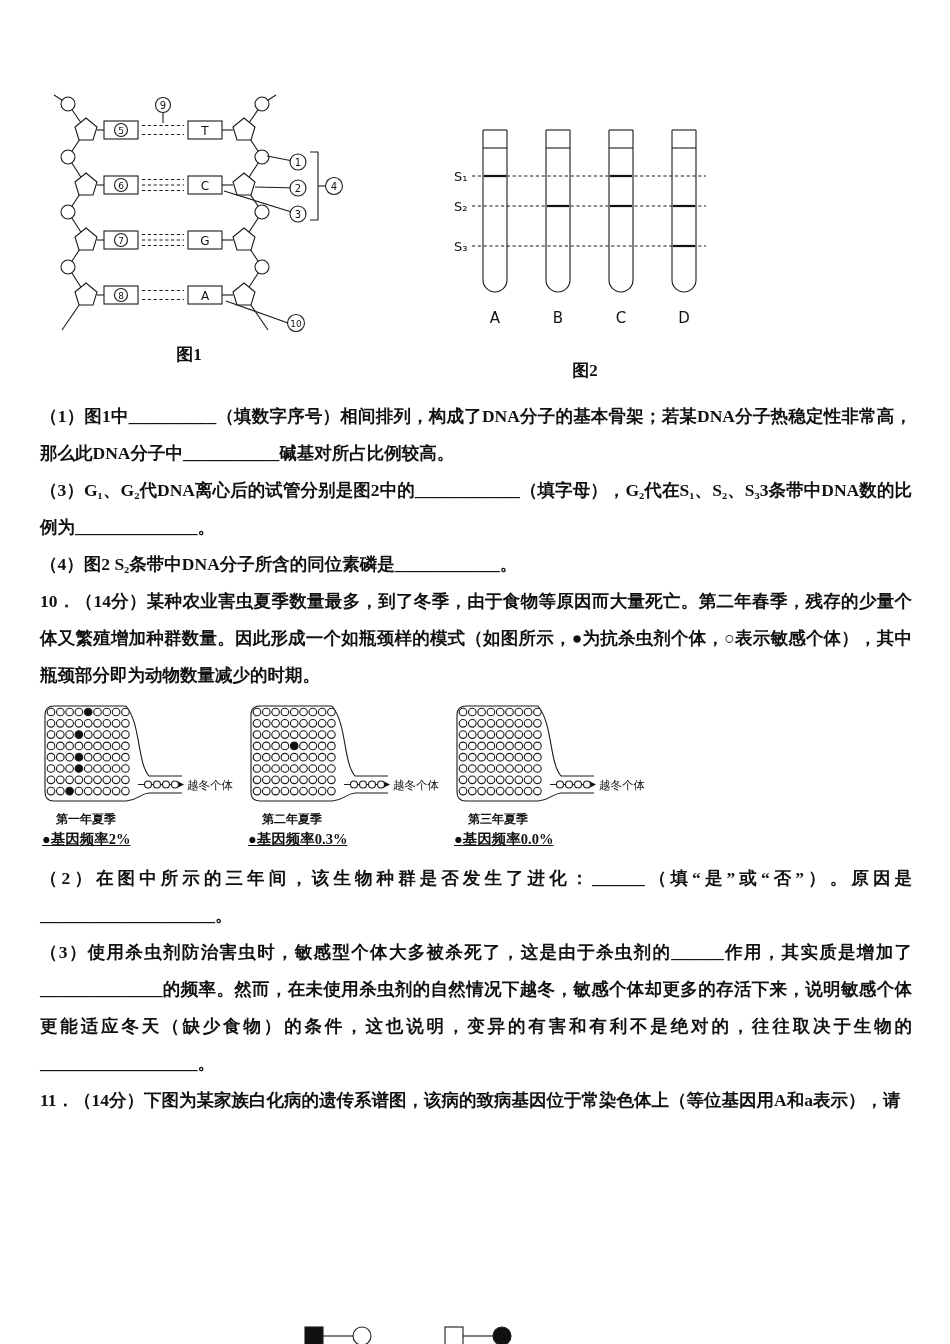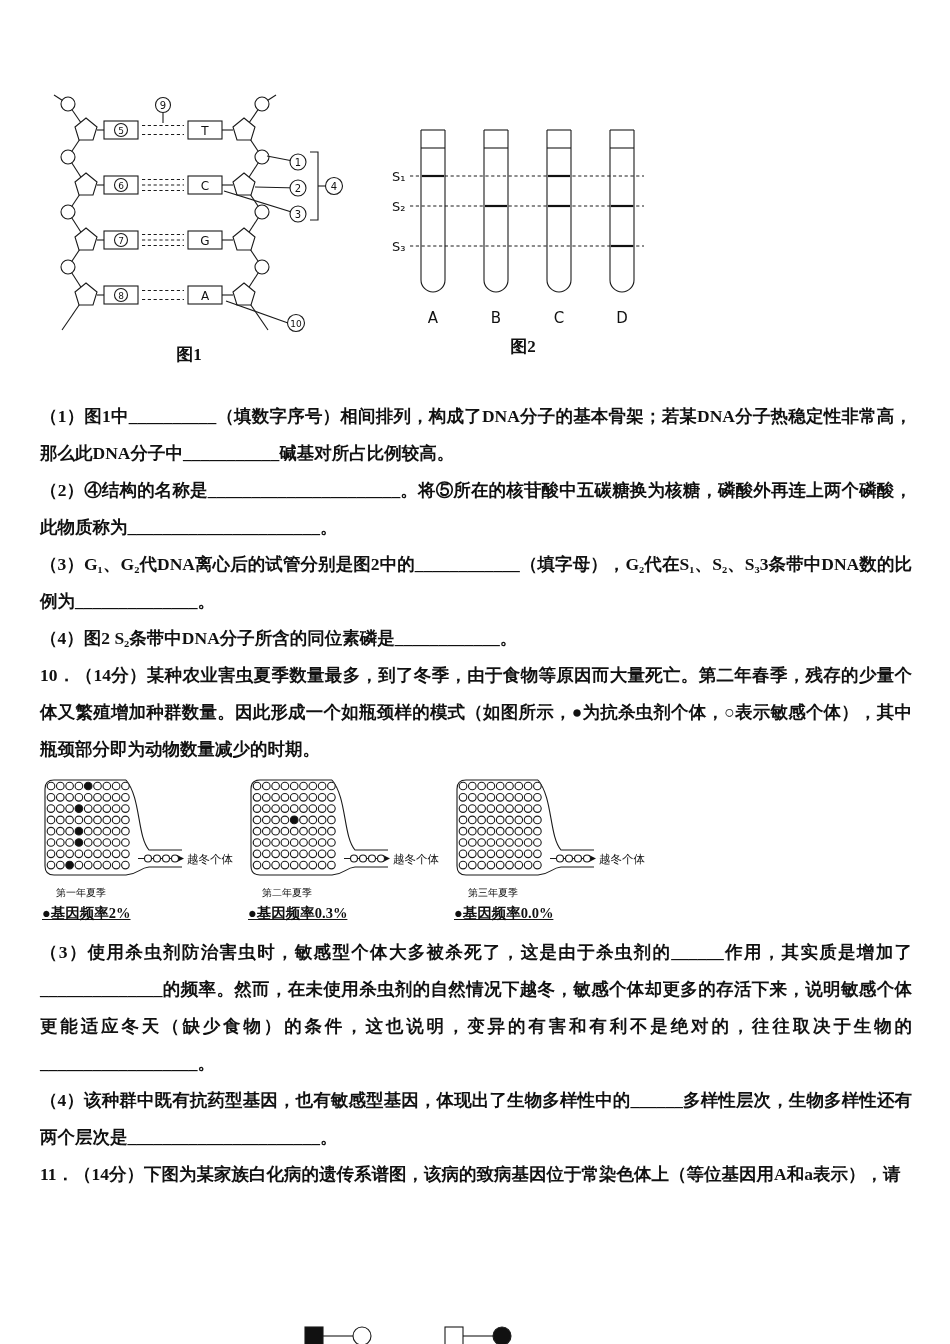--- a/index.html
+++ b/index.html
@@ -7,21 +7,21 @@
         font-family:"Liberation Serif","DejaVu Serif",serif;color:#111;}
   .figs{position:absolute;top:92px;left:34px;display:flex;align-items:flex-start;}
   .figblock{display:flex;flex-direction:column;align-items:center;}
   .figcap{font-size:17px;margin-top:5px;font-weight:bold;}
   svg text{font-family:"DejaVu Sans","Liberation Sans",sans-serif;fill:#111;}
   .content{position:absolute;top:398px;left:40px;width:872px;font-size:17.5px;
            line-height:37px;text-align:justify;}
   .para{margin:0;font-weight:bold;}
   .bn-row{display:flex;gap:10px;margin:6px 0 11px 0;line-height:normal;}
   .bn-panel{width:196px;}
-  .bn-season{font-size:10px;font-weight:normal;padding-left:16px;line-height:20px;}
+  .bn-season{font-size:12px;font-weight:bold;padding-left:16px;line-height:20px;}
   .bn-freq{font-size:14.5px;font-weight:600;padding-left:2px;line-height:20px;text-decoration:underline;}
   .ln{fill:#fff;stroke:#1a1a1a;stroke-width:1.1;}
   .wire{fill:none;stroke:#1a1a1a;stroke-width:1.1;}
   .dash{fill:none;stroke:#1a1a1a;stroke-width:1;stroke-dasharray:3.2,2.6;}
   .band{stroke:#111;stroke-width:2.2;}
   .pedigree{position:absolute;left:295px;top:1322px;}
 </style>
 </head>
 <body>
 
@@ -117,21 +117,21 @@
           <polyline points="276,60 284,60 284,128 276,128" class="wire"></polyline>
           <line x1="284" y1="94" x2="291" y2="94" class="wire"></line>
           <circle cx="300" cy="94" r="8.5" class="ln"></circle>
           <text x="300" y="97.5" font-size="10" text-anchor="middle">4</text>
           <line x1="254" y1="231" x2="192" y2="209" class="wire"></line>
           <circle cx="262" cy="231" r="8.5" class="ln"></circle>
           <text x="262" y="234.5" font-size="9" text-anchor="middle">10</text>
         </svg>
       <div class="figcap">图1</div>
     </div>
-    <div class="figblock" style="margin-left:44px;margin-top:30px;">
+    <div class="figblock" style="margin-left:106px;margin-top:30px;gap:24px;">
       <svg id="fig2-svg" width="270" height="208" viewBox="0 0 270 208">
           <line x1="22" y1="54" x2="256" y2="54" class="dash"></line>
           <text x="4" y="59" font-size="13" text-anchor="start">S₁</text>
           <line x1="22" y1="84" x2="256" y2="84" class="dash"></line>
           <text x="4" y="89" font-size="13" text-anchor="start">S₂</text>
           <line x1="22" y1="124" x2="256" y2="124" class="dash"></line>
           <text x="4" y="129" font-size="13" text-anchor="start">S₃</text>
           <line x1="33" y1="8" x2="33" y2="158" class="wire"></line>
           <line x1="57" y1="8" x2="57" y2="158" class="wire"></line>
           <path d="M33,158 A12,12 0 0 0 57,158" class="wire"></path>
@@ -162,21 +162,20 @@
           <line x1="223" y1="84" x2="245" y2="84" class="band"></line>
           <line x1="223" y1="124" x2="245" y2="124" class="band"></line>
           <text x="234" y="201" font-size="15" text-anchor="middle">D</text>
         </svg>
       <div class="figcap">图2</div>
     </div>
   </div>
 
   <div class="content">
     <p class="para">（1）图1中__________（填数字序号）相间排列，构成了DNA分子的基本骨架；若某DNA分子热稳定性非常高，那么此DNA分子中___________碱基对所占比例较高。</p>
-    <p class="para">（2）④结构的名称是______________________。将⑤所在的核苷酸中五碳糖换为核糖，磷酸外再连上两个磷酸，此物质称为______________________。</p>
     <p class="para">（3）G₁、G₂代DNA离心后的试管分别是图2中的____________（填字母），G₂代在S₁、S₂、S₃3条带中DNA数的比例为______________。</p>
     <p class="para">（4）图2 S₂条带中DNA分子所含的同位素磷是____________。</p>
     <p class="para">10．（14分）某种农业害虫夏季数量最多，到了冬季，由于食物等原因而大量死亡。第二年春季，残存的少量个体又繁殖增加种群数量。因此形成一个如瓶颈样的模式（如图所示，●为抗杀虫剂个体，○表示敏感个体），其中瓶颈部分即为动物数量减少的时期。</p>
 
     <div class="bn-row">
       <div class="bn-panel">
         <svg id="bn0" width="196" height="104" viewBox="0 0 196 104">
             <path d="M86,6 L14,6 Q5,6 5,15 L5,92 Q5,101 14,101 L86,101" class="wire"></path>
             <path d="M86,6 C101,24 97,62 109,76 L142,76" class="wire"></path>
             <path d="M86,101 C99,100 99,94 109,93 L142,93" class="wire"></path>
@@ -434,22 +433,22 @@
             <circle cx="117" cy="84.5" r="3.5" class="ln"></circle>
             <circle cx="126" cy="84.5" r="3.5" class="ln"></circle>
             <circle cx="135" cy="84.5" r="3.5" class="ln"></circle>
             <text x="147" y="89" font-size="11.5" text-anchor="start">越冬个体</text>
           </svg>
         <div class="bn-season">第三年夏季</div>
         <div class="bn-freq">●基因频率0.0%</div>
       </div>
     </div>
 
+    <p class="para">（2）在图中所示的三年间，该生物种群是否发生了进化：______（填“是”或“否”）。原因是____________________。</p>
     <p class="para">（3）使用杀虫剂防治害虫时，敏感型个体大多被杀死了，这是由于杀虫剂的______作用，其实质是增加了______________的频率。然而，在未使用杀虫剂的自然情况下越冬，敏感个体却更多的存活下来，说明敏感个体更能适应冬天（缺少食物）的条件，这也说明，变异的有害和有利不是绝对的，往往取决于生物的__________________。</p>
-    <p class="para">（4）该种群中既有抗药型基因，也有敏感型基因，体现出了生物多样性中的______多样性层次，生物多样性还有两个层次是______________________。</p>
     <p class="para">11．（14分）下图为某家族白化病的遗传系谱图，该病的致病基因位于常染色体上（等位基因用A和a表示），请</p>
   </div>
 
   <svg class="pedigree" width="240" height="26" viewBox="0 0 240 26">
     <rect x="10" y="5" width="18" height="18" class="ln" style="fill:#111"></rect>
     <line x1="28" y1="14" x2="58" y2="14" class="wire"></line>
     <circle cx="67" cy="14" r="9" class="ln"></circle>
     <rect x="150" y="5" width="18" height="18" class="ln"></rect>
     <line x1="168" y1="14" x2="198" y2="14" class="wire"></line>
     <circle cx="207" cy="14" r="9" class="ln" style="fill:#111"></circle>

